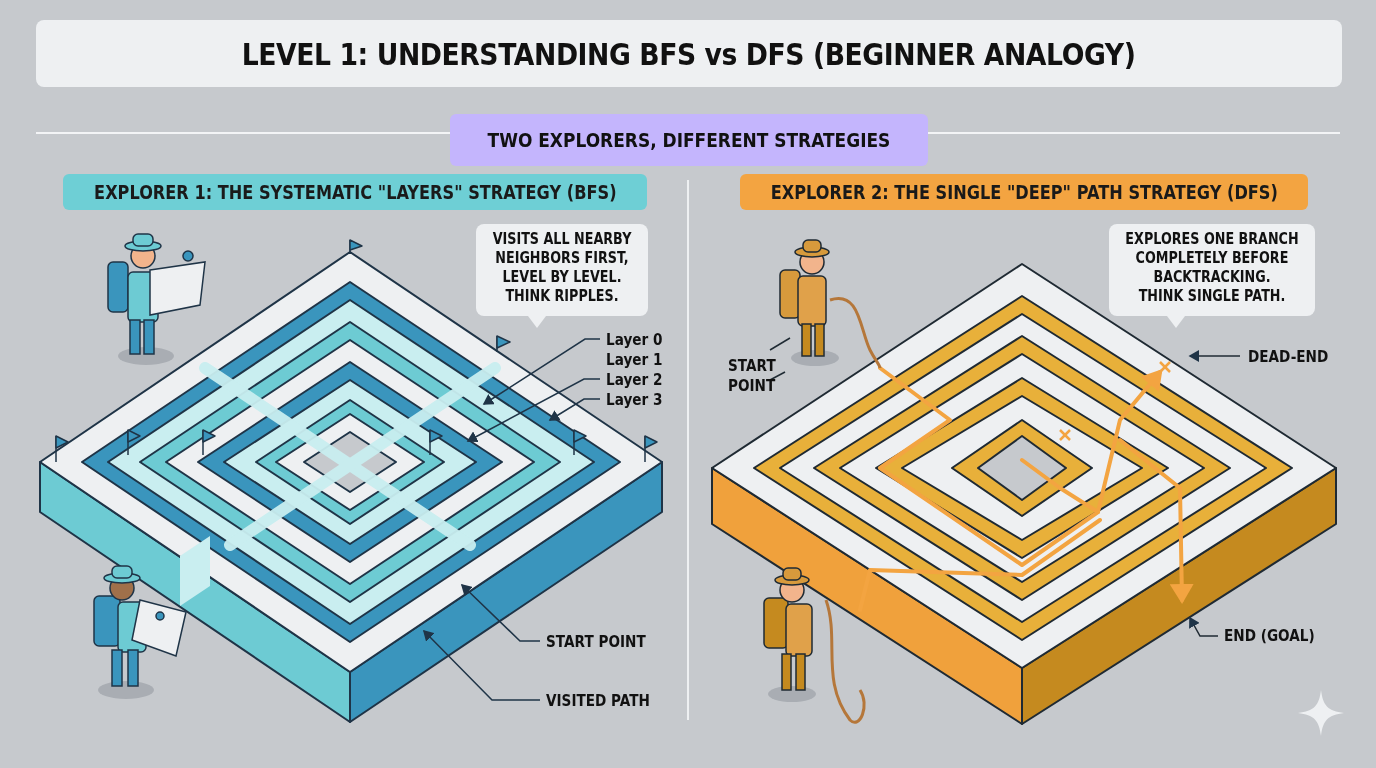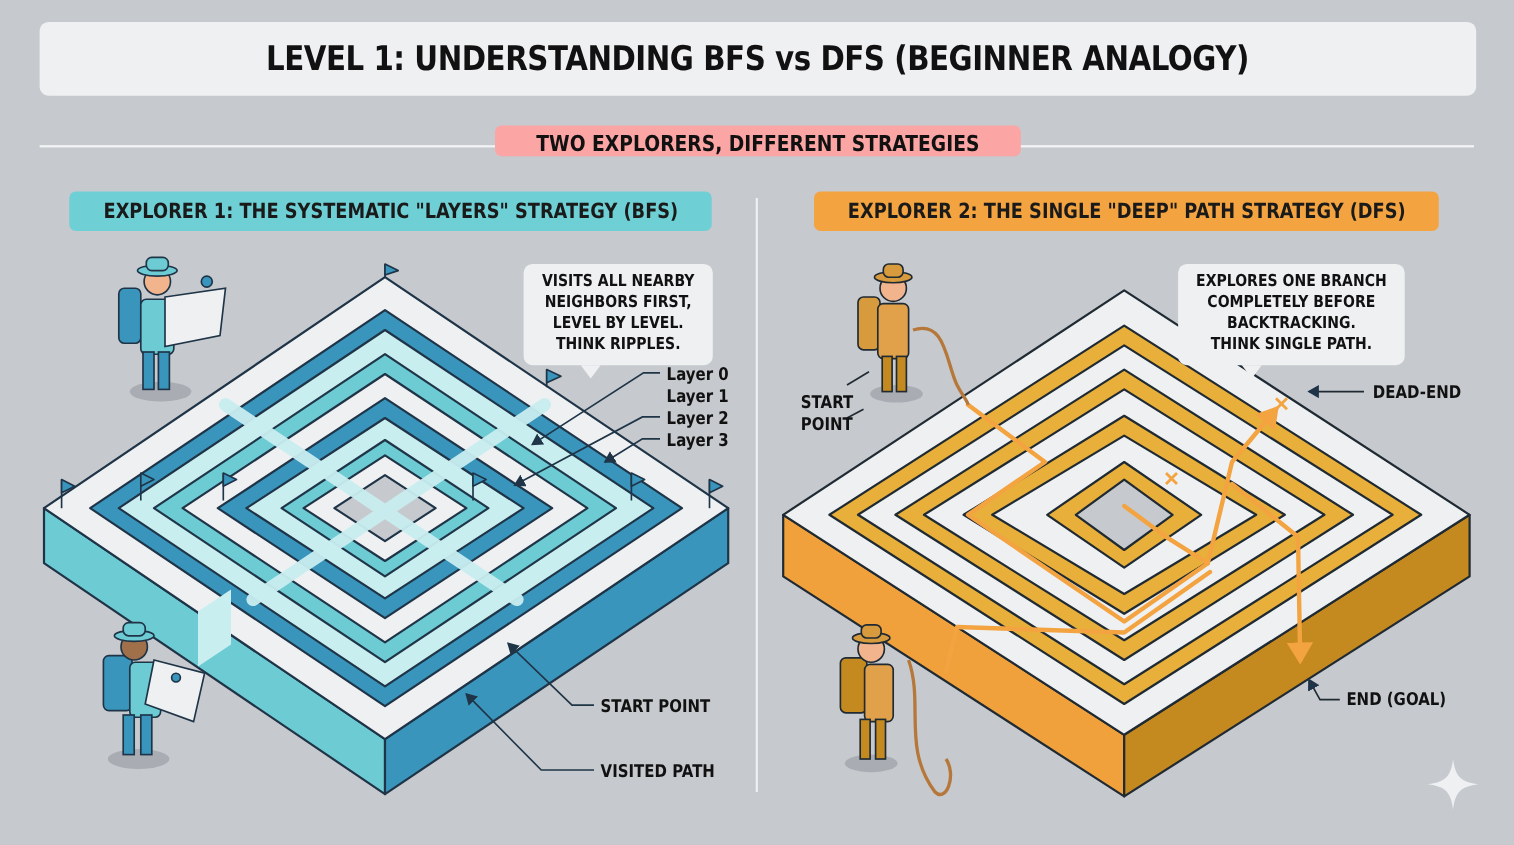--- a/index.html
+++ b/index.html
@@ -1,33 +1,33 @@
 <!DOCTYPE html>
 <html><head>
 <meta charset="utf-8">
 <style>
   html,body{margin:0;padding:0;}
   body{width:1376px;height:768px;background:#c6c9cd;position:relative;overflow:hidden;font-family:"Liberation Sans",sans-serif;}
   .title-box{position:absolute;left:36px;top:20px;width:1306px;height:67px;background:#eef0f2;border-radius:8px;display:flex;align-items:center;justify-content:center;}
   .title-text{font-family:"DejaVu Sans",sans-serif;font-weight:bold;font-size:31px;color:#111;letter-spacing:-0.5px;transform:scaleX(0.86);white-space:nowrap;}
   .rule{position:absolute;left:36px;top:132px;width:1304px;height:2px;background:#f3f4f6;}
-  .subtitle-box{position:absolute;left:450px;top:114px;width:478px;height:28px;background:#fca5a5;border-radius:6px;display:flex;align-items:flex-end;justify-content:center;}
+  .subtitle-box{position:absolute;left:450px;top:114px;width:478px;height:52px;background:#c4b5fd;border-radius:6px;display:flex;align-items:center;justify-content:center;}
   .subtitle-text{font-family:"DejaVu Sans",sans-serif;font-weight:bold;font-size:20px;color:#111;transform:scaleX(0.85);white-space:nowrap;}
   .divider{position:absolute;left:687px;top:180px;width:2px;height:540px;background:#eef0f2;}
   .badge{position:absolute;top:174px;height:36px;border-radius:6px;display:flex;align-items:center;justify-content:center;}
   .badge span{font-family:"DejaVu Sans",sans-serif;font-weight:bold;font-size:19px;color:#1a1a1a;transform:scaleX(0.85);white-space:nowrap;}
   .badge-bfs{left:63px;width:584px;background:#6ecfd5;}
   .badge-dfs{left:740px;width:568px;background:#f3a441;}
-  .bubble{position:absolute;background:#eef0f2;border-radius:8px;text-align:center;font-family:"DejaVu Sans",sans-serif;font-weight:bold;color:#111;margin-top:16px;}
+  .bubble{position:absolute;background:#eef0f2;border-radius:8px;text-align:center;font-family:"DejaVu Sans",sans-serif;font-weight:bold;color:#111;}
   .bubble .inner{transform:scaleX(0.85);}
   .bubble .ln{display:block;font-size:15px;line-height:19px;white-space:nowrap;}
   .bubble:after{content:"";position:absolute;bottom:-12px;width:0;height:0;border-left:9px solid transparent;border-right:9px solid transparent;border-top:12px solid #eef0f2;}
   .bubble-bfs{left:476px;top:224px;width:172px;height:92px;padding-top:6px;box-sizing:border-box;}
   .bubble-bfs:after{left:52px;}
-  .bubble-dfs{left:1071px;top:224px;width:206px;height:92px;padding-top:6px;box-sizing:border-box;}
+  .bubble-dfs{left:1109px;top:224px;width:206px;height:92px;padding-top:6px;box-sizing:border-box;}
   .bubble-dfs:after{left:58px;}
   .label{position:absolute;font-family:"DejaVu Sans",sans-serif;font-weight:bold;color:#111;white-space:nowrap;transform-origin:left center;transform:scaleX(0.85);}
   .lbl-md{font-size:16px;}
   .layer{font-size:16px;}
   svg.scene{position:absolute;left:0;top:0;}
   .sparkle{position:absolute;left:1296px;top:688px;width:50px;height:50px;}
 </style>
 </head>
 <body>
 

